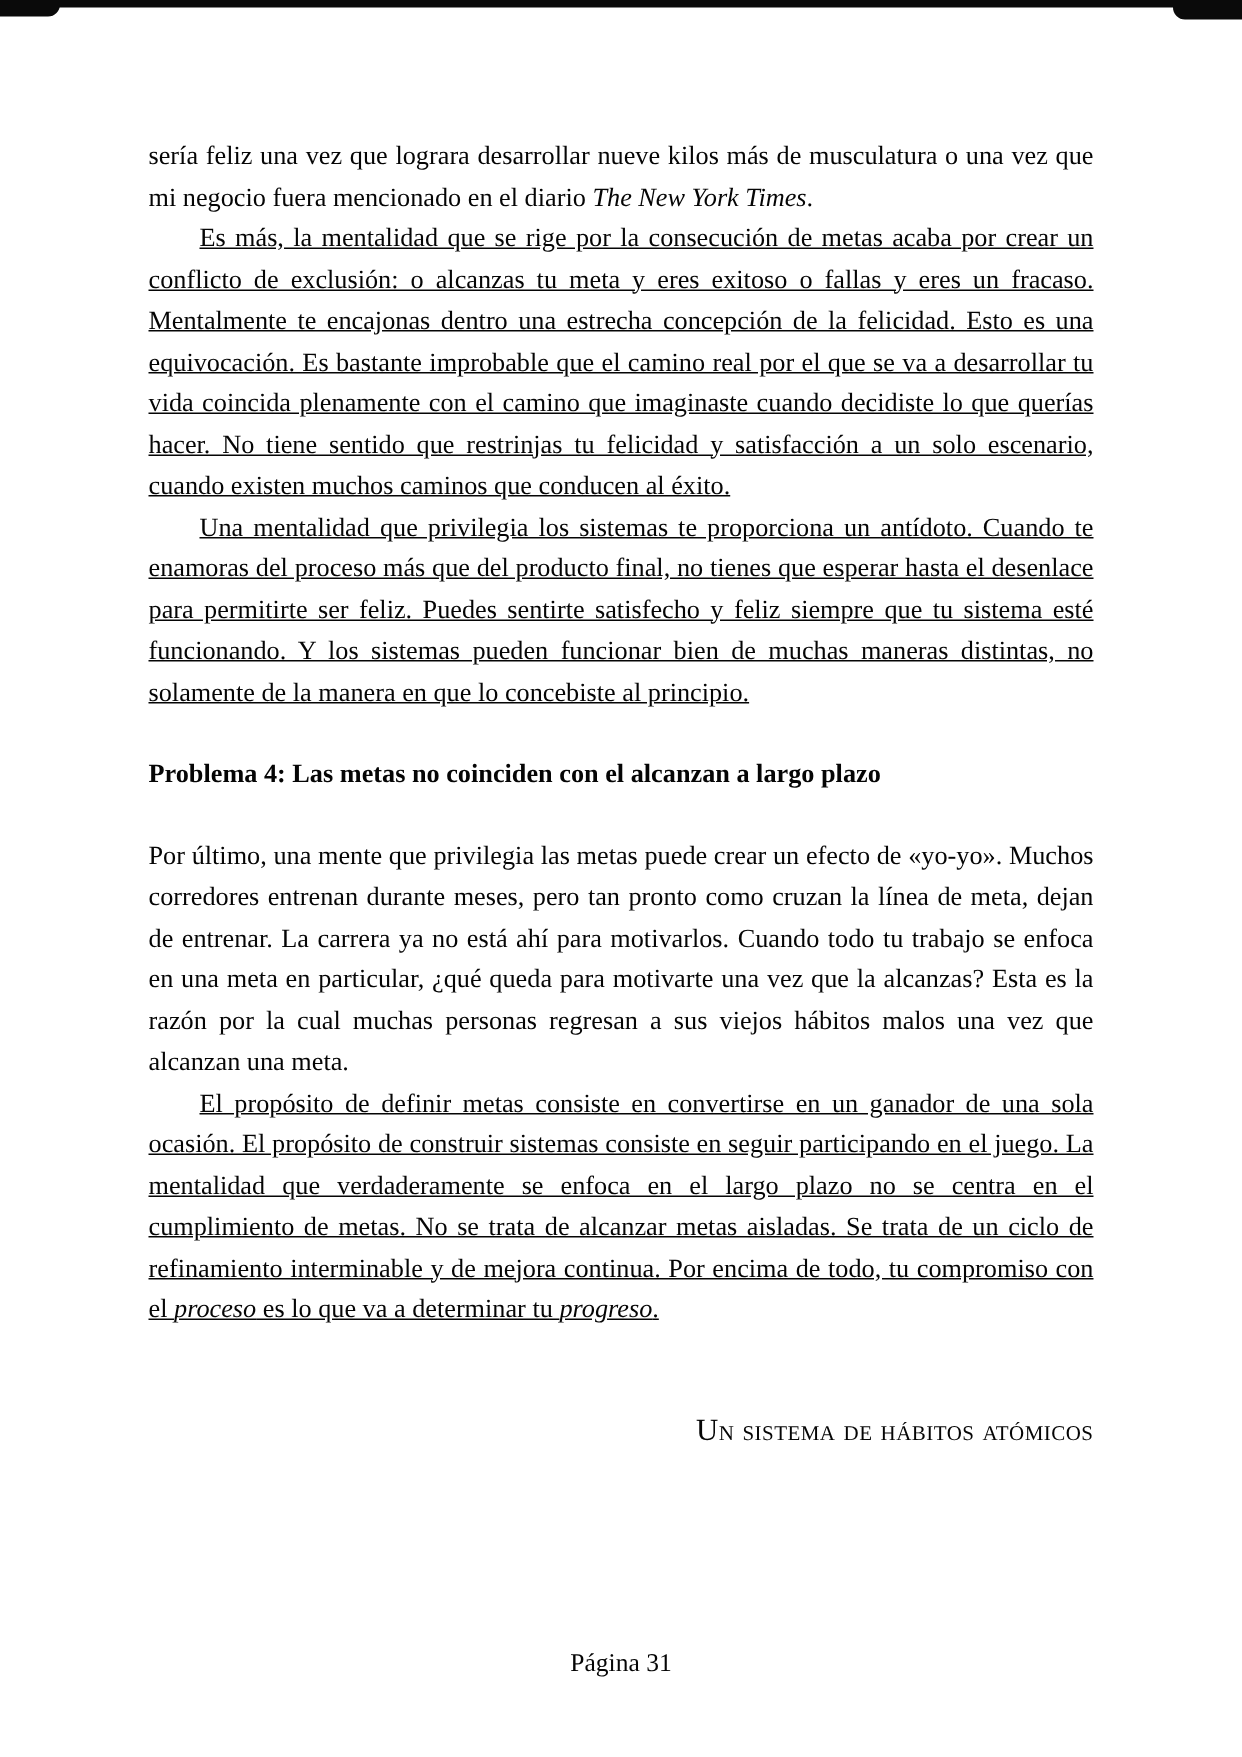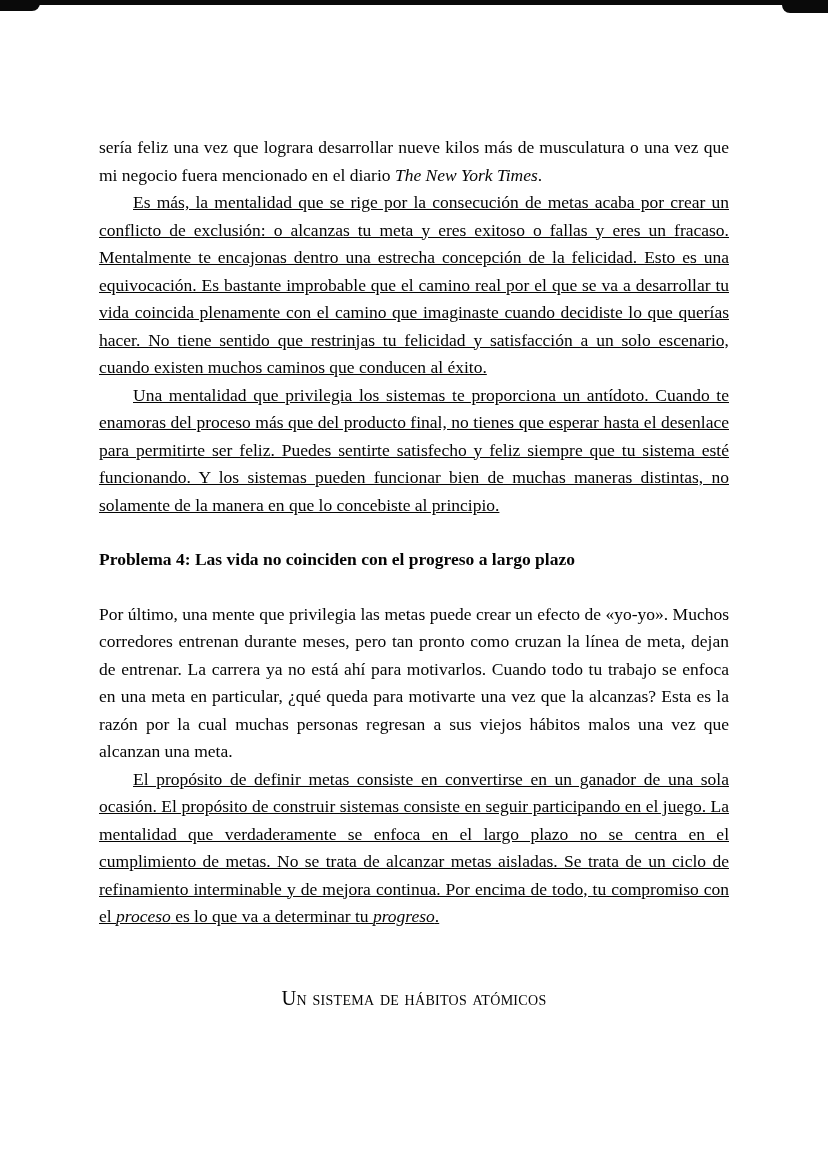--- a/index.html
+++ b/index.html
@@ -36,21 +36,20 @@
     top: 0; right: 0;
     width: 46px; height: 13px;
     background: #0a0a0a;
     border-bottom-left-radius: 8px;
   }
   .text-block {
     position: absolute;
     top: 90px;
     left: 99px;
     width: 630px;
-    margin-top: 44px;
   }
   .para {
     margin: 0;
     font-size: 17.5px;
     line-height: 27.5px;
     text-align: justify;
     text-justify: inter-word;
   }
   .para.indent {
     text-indent: 34px;
@@ -63,21 +62,21 @@
     font-weight: bold;
     text-align: left;
   }
   .section-heading {
     margin: 54px 0 0 0;
     font-size: 20.5px;
     line-height: 26px;
     font-weight: normal;
     font-variant: small-caps;
     letter-spacing: 0.3px;
-    text-align: center;
+    text-align: right;
   }
   .footer {
     position: absolute;
     left: 0;
     width: 100%;
     bottom: 52px;
     text-align: center;
     font-size: 17px;
   }
   em { font-style: italic; }
@@ -92,24 +91,25 @@
   <div class="edge-blob-right"></div>
 
   <div class="text-block">
 
     <p class="para"><span>sería feliz una vez que lograra desarrollar nueve kilos más de musculatura o una vez que mi negocio fuera mencionado en el diario </span><em>The New York Times</em><span>.</span></p>
 
     <p class="para indent">Es más, la mentalidad que se rige por la consecución de metas acaba por crear un conflicto de exclusión: o alcanzas tu meta y eres exitoso o fallas y eres un fracaso. Mentalmente te encajonas dentro una estrecha concepción de la felicidad. Esto es una equivocación. Es bastante improbable que el camino real por el que se va a desarrollar tu vida coincida plenamente con el camino que imaginaste cuando decidiste lo que querías hacer. No tiene sentido que restrinjas tu felicidad y satisfacción a un solo escenario, cuando existen muchos caminos que conducen al éxito.</p>
 
     <p class="para indent">Una mentalidad que privilegia los sistemas te proporciona un antídoto. Cuando te enamoras del proceso más que del producto final, no tienes que esperar hasta el desenlace para permitirte ser feliz. Puedes sentirte satisfecho y feliz siempre que tu sistema esté funcionando. Y los sistemas pueden funcionar bien de muchas maneras distintas, no solamente de la manera en que lo concebiste al principio.</p>
 
-    <h2 class="subheading">Problema 4: Las vida no coinciden con el progreso a largo plazo</h2>
+    <h2 class="subheading">Problema 4: Las metas no coinciden con el alcanzan a largo plazo</h2>
 
     <p class="para">Por último, una mente que privilegia las metas puede crear un efecto de «yo-yo». Muchos corredores entrenan durante meses, pero tan pronto como cruzan la línea de meta, dejan de entrenar. La carrera ya no está ahí para motivarlos. Cuando todo tu trabajo se enfoca en una meta en particular, ¿qué queda para motivarte una vez que la alcanzas? Esta es la razón por la cual muchas personas regresan a sus viejos hábitos malos una vez que alcanzan una meta.</p>
 
     <p class="para indent"><span>El propósito de definir metas consiste en convertirse en un ganador de una sola ocasión. El propósito de construir sistemas consiste en seguir participando en el juego. La mentalidad que verdaderamente se enfoca en el largo plazo no se centra en el cumplimiento de metas. No se trata de alcanzar metas aisladas. Se trata de un ciclo de refinamiento interminable y de mejora continua. Por encima de todo, tu compromiso con el </span><em>proceso</em><span> es lo que va a determinar tu </span><em>progreso</em><span>.</span></p>
 
     <h1 class="section-heading">Un sistema de hábitos atómicos</h1>
 
   </div>
 
+  <div class="footer">Página 31</div>
 
 </div>
 
 </body></html>

